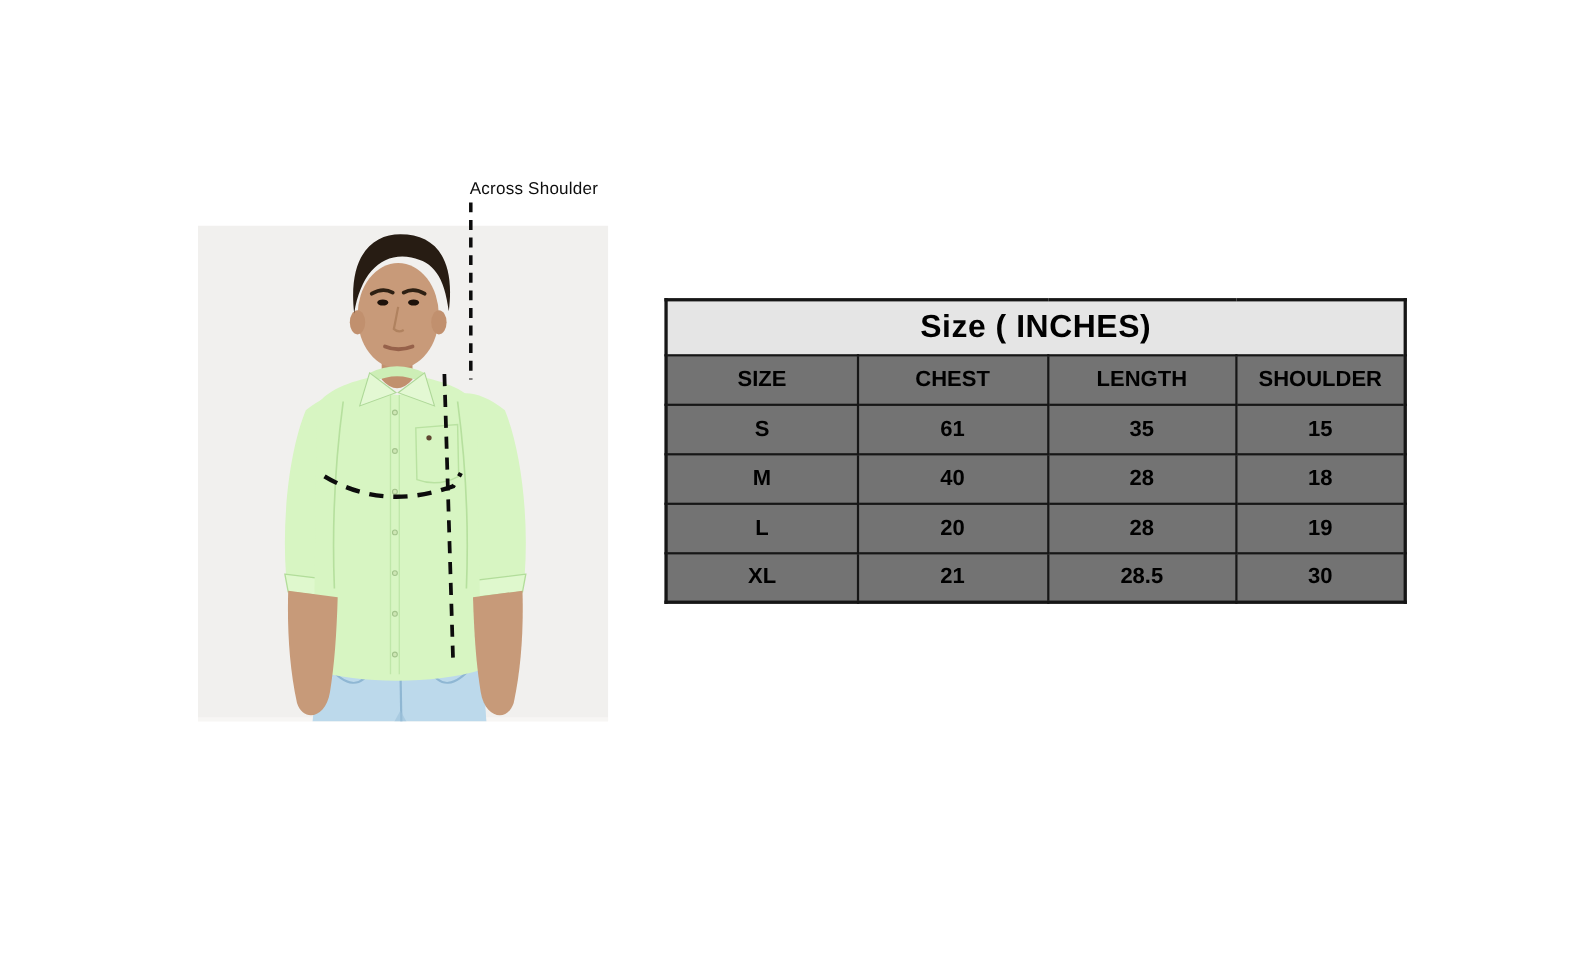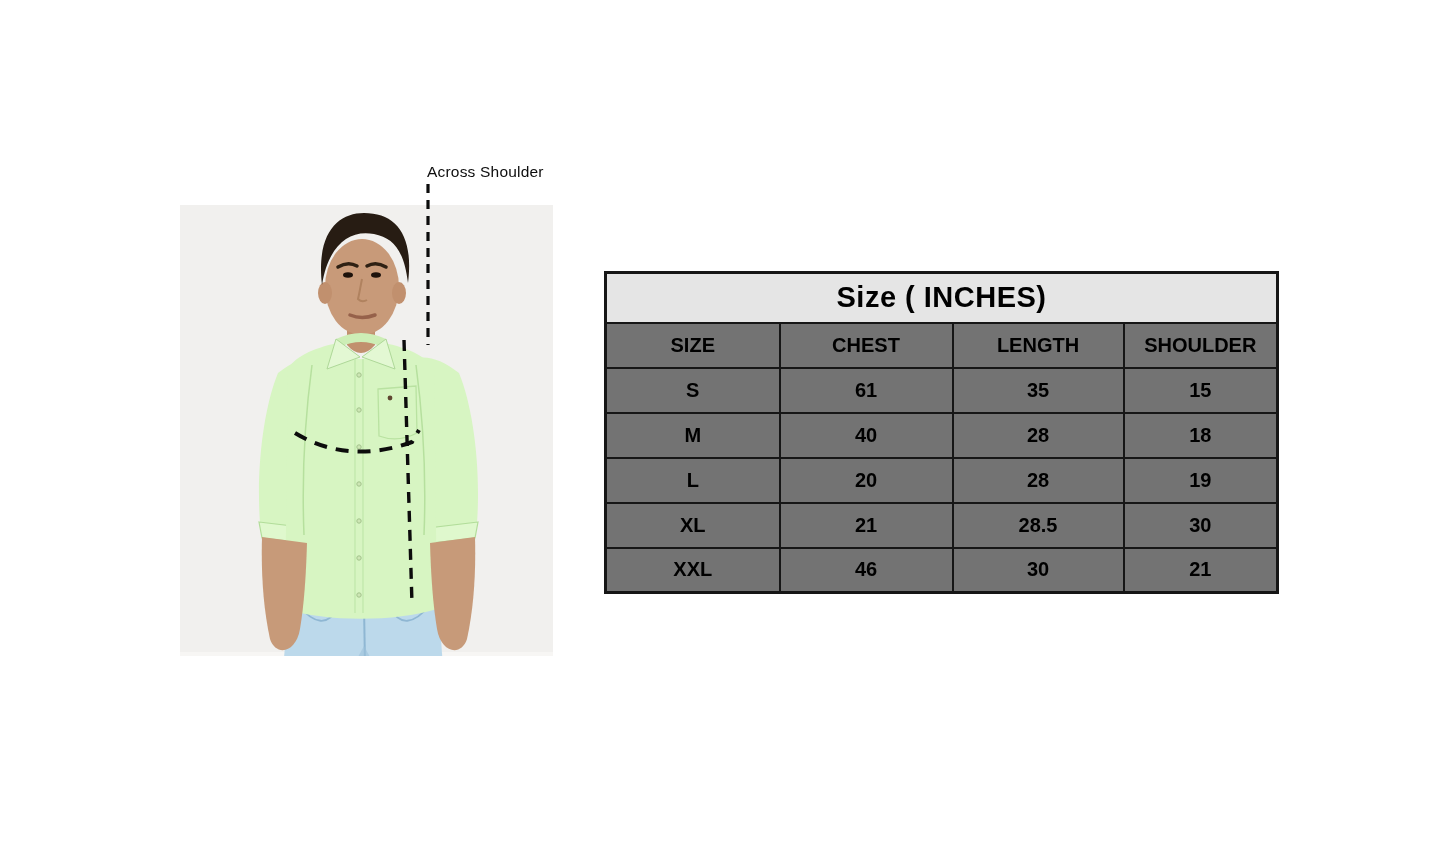--- a/index.html
+++ b/index.html
@@ -144,21 +144,15 @@
         <td>20</td>
         <td>28</td>
         <td>19</td>
       </tr>
       <tr>
         <td>XL</td>
         <td>21</td>
         <td>28.5</td>
         <td>30</td>
       </tr>
-      <tr>
-        <td>XXL</td>
-        <td>46</td>
-        <td>30</td>
-        <td>21</td>
-      </tr>
     </tbody>
   </table>
 </div>
 
 </body></html>

